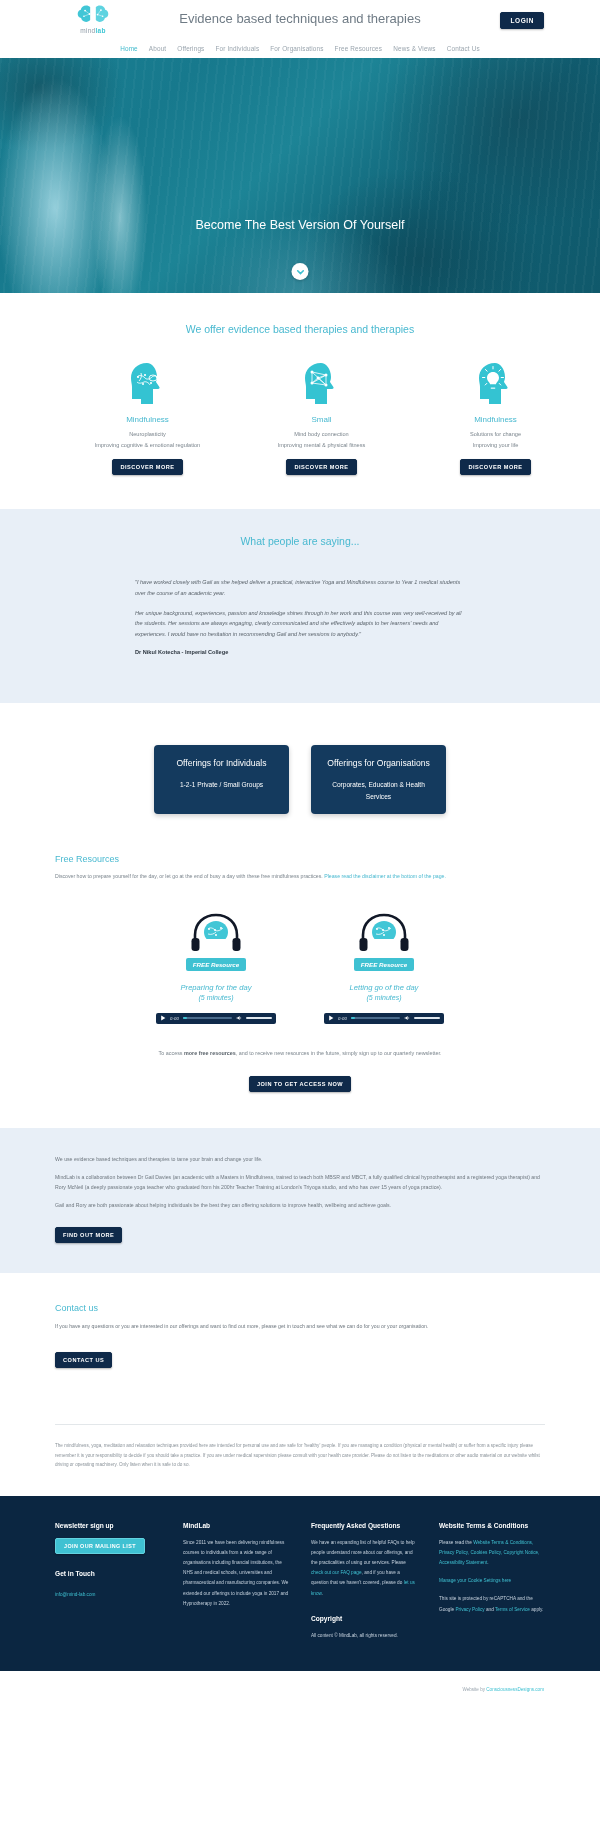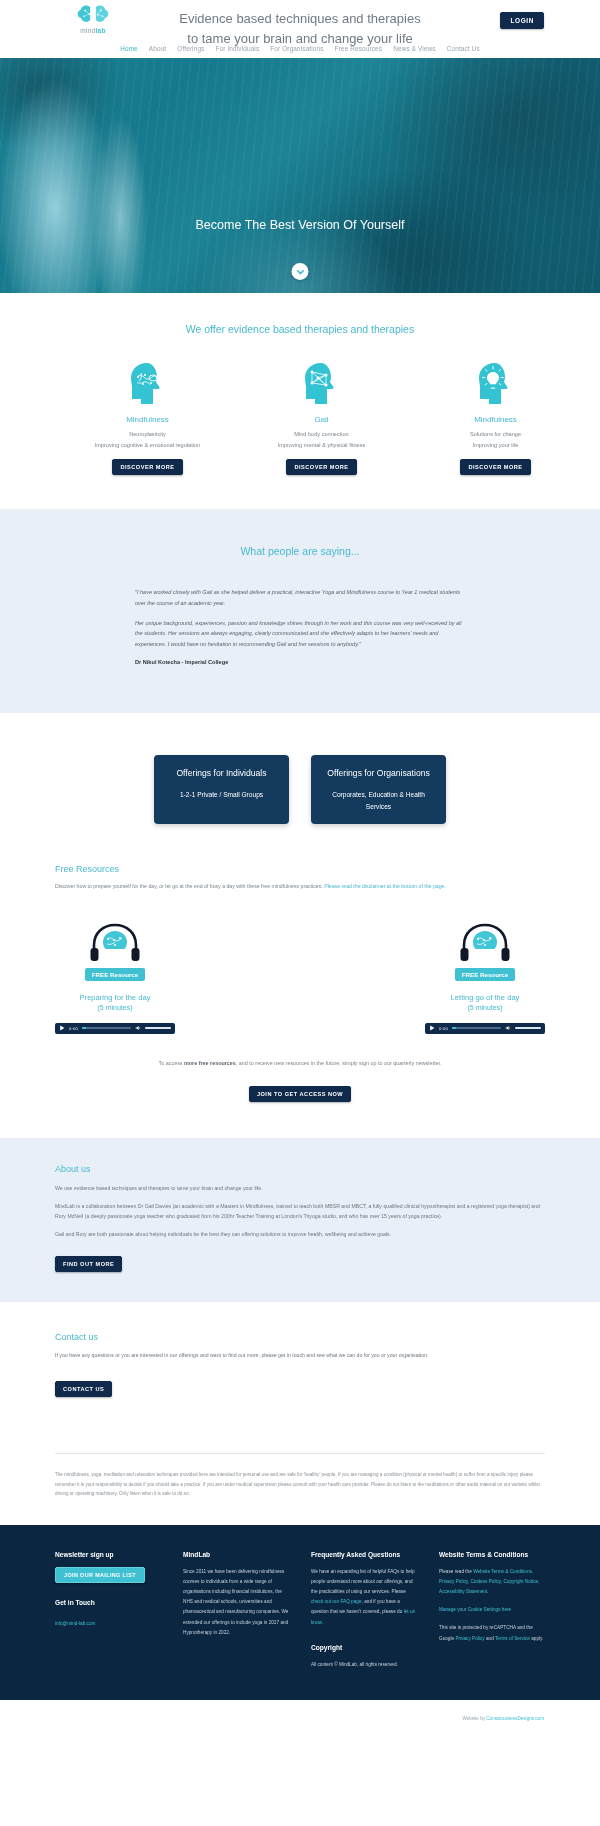--- a/index.html
+++ b/index.html
@@ -89,21 +89,21 @@
   .card h3 { font-size: 8px; font-weight:400; color:#49b9d0; margin-bottom:5px; }
   .card p { font-size: 5.6px; color:#7b858d; line-height:1.9; }
   .btn-dark {
     display:inline-block; margin-top:9px; background:#0f2a4a; color:#fff;
     font-size:5.6px; font-weight:700; letter-spacing:.5px; padding:4px 7px;
     border-radius:2px; border:1px solid #0f2a4a; cursor:pointer;
     box-shadow: 0 1px 2px rgba(0,0,0,.3);
   }
 
   
-  .testimonial { background:#e8eff7; padding: 36px 0 48px; }
+  .testimonial { background:#e8eff7; padding: 26px 0 48px; }
   .quote-box { width: 330px; margin: 30px auto 0; }
   .quote-box p {
     font-size: 5.5px; color:#5a636b; font-style: italic; line-height:1.95;
     margin-bottom: 9px;
   }
   .quote-author { font-size:5.6px; font-weight:700; color:#2d3640; font-style:normal; }
 
   
   .offerings { background:#fff; padding: 42px 0 40px; display:flex; justify-content:center; gap:22px; }
   .off-card {
@@ -112,21 +112,21 @@
   }
   .off-card h4 { font-size:8.6px; font-weight:400; margin-bottom:9px;text-align:center; }
   .off-card span { font-size:6.6px; }
 
   
   .resources { background:#fff; padding: 0 0 36px; }
   .wrap { width: 490px; margin: 0 auto; }
   .res-title { color:#49b9d0; font-size:9px; font-weight:400; margin-bottom:8px; }
   .res-sub { font-size:5.2px; color:#7b858d; line-height:1.7; }
   .res-sub a { color:#49b9d0; text-decoration:none; }
-  .res-items { display:flex; justify-content:space-between; gap:48px; margin-top:30px; }
+  .res-items { display:flex; justify-content:center; gap:48px; margin-top:30px;font-style:italic; }
   .res-item { width:120px; text-align:center; position:relative; }
   .headphone { width: 52px; height: 46px; display:block; margin: 0 auto; }
   .badge {
     background:#3fc1d2; color:#fff; font-size:6.2px; font-weight:700;
     padding:3px 7px; border-radius:2px; display:inline-block; margin-top:-10px;
     position:relative; z-index:2;
   }
   .res-item h5 { font-size:7.6px; font-weight:400; color:#49b9d0; margin-top:12px; }
   .res-item .mins { font-size:7px; color:#49b9d0; margin-top:2px; }
   .player {
@@ -189,21 +189,20 @@
           <circle cx="44" cy="14" r="1.6" fill="#fff"></circle>
         <circle cx="38" cy="22" r="1.5" fill="#fff"></circle>
           <circle cx="47" cy="25" r="1.4" fill="#fff"></circle>
         <path d="M16 15L24 21M24 21L14 25M44 14L38 22M38 22L47 25" stroke="#fff" stroke-width="0.8" fill="none"></path>
       </svg>
       <div class="logo-text"><span>mind</span><b>lab</b></div>
     </div>
 
     <div class="tagline">
       <div>Evidence based techniques and therapies</div>
-      <div>to tame your brain and change your life</div>
     </div>
 
     <div class="login-btn">LOGIN</div>
   </div>
 
   <nav class="nav">
     <a href="#" class="active">Home</a>
     <a href="#">About</a>
     <a href="#">Offerings</a>
     <a href="#">For Individuals</a>
@@ -254,21 +253,21 @@
           <path d="M20 2C10 2 4 9 4 17c0 4 1 6 1 9v12h9v5h12V28h5c1.5 0 2-1 1.2-2.2L29 21c0-1 1-2 1-5 0-8-5-14-10-14z" fill="#34c3d2"></path>
           <g stroke="#fff" stroke-width="0.8" fill="none">
             <path d="M11 11L25 14L11 22L25 24L11 11M25 14L25 24M11 11L11 22M17 17L25 14M17 17L11 22M17 17L25 24"></path>
           </g>
           <circle cx="11" cy="11" r="1.5" fill="#fff"></circle>
             <circle cx="25" cy="14" r="1.5" fill="#fff"></circle>
           <circle cx="11" cy="22" r="1.5" fill="#fff"></circle>
             <circle cx="25" cy="24" r="1.5" fill="#fff"></circle>
           <circle cx="17" cy="17" r="1.4" fill="#fff"></circle>
         </svg>
-        <h3>Gail</h3>
+        <h3>Small</h3>
         <p>Mind body connection</p>
         <p>Improving mental &amp; physical fitness</p>
         <div class="btn-dark">DISCOVER MORE</div>
       </div>
 
       <div class="card">
         <svg class="head-icon" viewBox="0 0 42 44">
           <path d="M20 2C10 2 4 9 4 17c0 4 1 6 1 9v12h9v5h12V28h5c1.5 0 2-1 1.2-2.2L29 21c0-1 1-2 1-5 0-8-5-14-10-14z" fill="#34c3d2"></path>
           <path d="M18 11c-3.4 0-6 2.6-6 5.8 0 2.2 1.2 3.5 2.2 4.6.5.6.8 1.1.8 1.8h6c0-.7.3-1.2.8-1.8 1-1.1 2.2-2.4 2.2-4.6 0-3.2-2.6-5.8-6-5.8z" fill="#fff"></path>
           <rect x="15.2" y="24.4" width="5.6" height="1.2" fill="#34c3d2"></rect>
@@ -388,21 +387,20 @@
         <span>To access </span><b>more free resources</b><span>, and to receive new resources in the future, simply sign up to our quarterly newsletter.</span>
       </div>
       <div class="center">
         <span class="btn-dark">JOIN TO GET ACCESS NOW</span>
       </div>
     </div>
   </section>
 
   <section class="about">
     <div class="wrap">
-      <h3>About us</h3>
       <p>We use evidence based techniques and therapies to tame your brain and change your life.</p>
       <p>MindLab is a collaboration between Dr Gail Davies (an academic with a Masters in Mindfulness, trained to teach both MBSR and MBCT, a fully qualified clinical hypnotherapist and a registered yoga therapist) and Rory McNeil (a deeply passionate yoga teacher who graduated from his 200hr Teacher Training at London's Triyoga studio, and who has over 15 years of yoga practice).</p>
       <p>Gail and Rory are both passionate about helping individuals be the best they can offering solutions to improve health, wellbeing and achieve goals.</p>
       <span class="btn-dark">FIND OUT MORE</span>
     </div>
   </section>
 
   <section class="contact">
     <div class="wrap">
       <h3>Contact us</h3>

